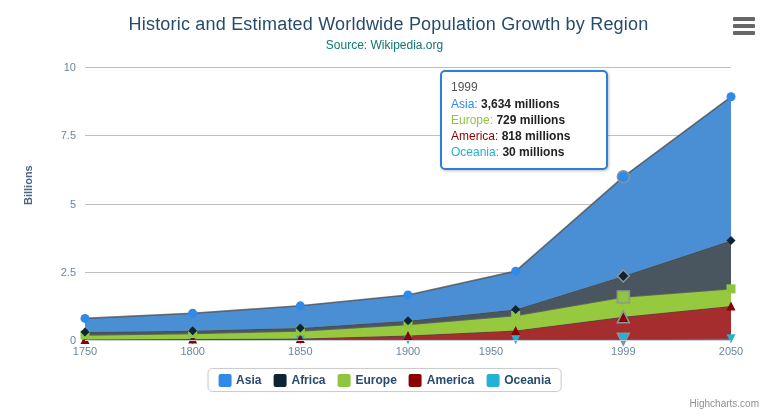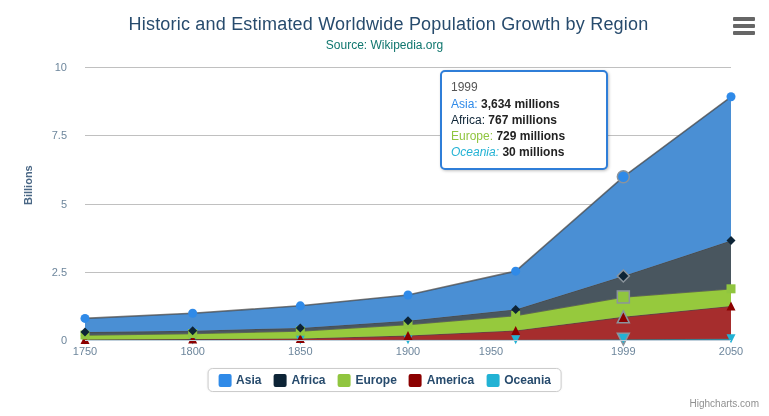--- a/index.html
+++ b/index.html
@@ -40,21 +40,21 @@
   .plot{
     position:absolute;
     left:85px;top:67px;
     width:646px;height:273px;
   }
   .gridline{
     position:absolute;left:0;right:0;height:1px;background:#c0c0c0;
   }
   .gridline.zero{background:#c8d6e0;}
   .ylabel{
-    position:absolute;right:100%;margin-right:18px;
+    position:absolute;right:100%;margin-right:9px;
     transform:translateY(-50%);
     font-size:11px;color:#6d869c;white-space:nowrap;
   }
   .axis-title{
     position:absolute;
     left:22px;top:205px;
     font-size:11px;font-weight:bold;color:#4a6785;
     transform:rotate(-90deg);transform-origin:left top;
     white-space:nowrap;
   }
@@ -191,23 +191,23 @@
       <div class="xlabel" style="left: 408px;">1900</div>
       <div class="xlabel" style="left: 491px;">1950</div>
       <div class="xlabel" style="left: 623.333px;">1999</div>
       <div class="xlabel" style="left: 731px;">2050</div>
     </div>
 
   <div class="tooltip" id="tooltip">
     <div class="tt-header">1999</div>
     <div id="tt-rows">
         <div class="tt-row"><span class="tt-name" style="color: rgb(47, 138, 232);">Asia: </span><span class="tt-val">3,634 millions</span></div>
-        <div class="tt-row"><span class="tt-name" style="color: rgb(13, 36, 54);">Africa: </span><span class="tt-val">767 millions</span></div>
         <div class="tt-row"><span class="tt-name" style="color: rgb(144, 197, 63);">Europe: </span><span class="tt-val">729 millions</span></div>
-        <div class="tt-row"><span class="tt-name" style="color: rgb(34, 178, 212); font-style: italic;">Oceania: </span><span class="tt-val">30 millions</span></div>
+        <div class="tt-row"><span class="tt-name" style="color: rgb(139, 0, 0);">America: </span><span class="tt-val">818 millions</span></div>
+        <div class="tt-row"><span class="tt-name" style="color: rgb(34, 178, 212);">Oceania: </span><span class="tt-val">30 millions</span></div>
       </div>
   </div>
 
   <div class="legend" id="legend">
       <div class="legend-item">
         <span class="swatch" style="background: rgb(47, 138, 232);"></span>
         <span class="legend-label">Asia</span>
       </div>
       <div class="legend-item">
         <span class="swatch" style="background: rgb(13, 36, 54);"></span>

